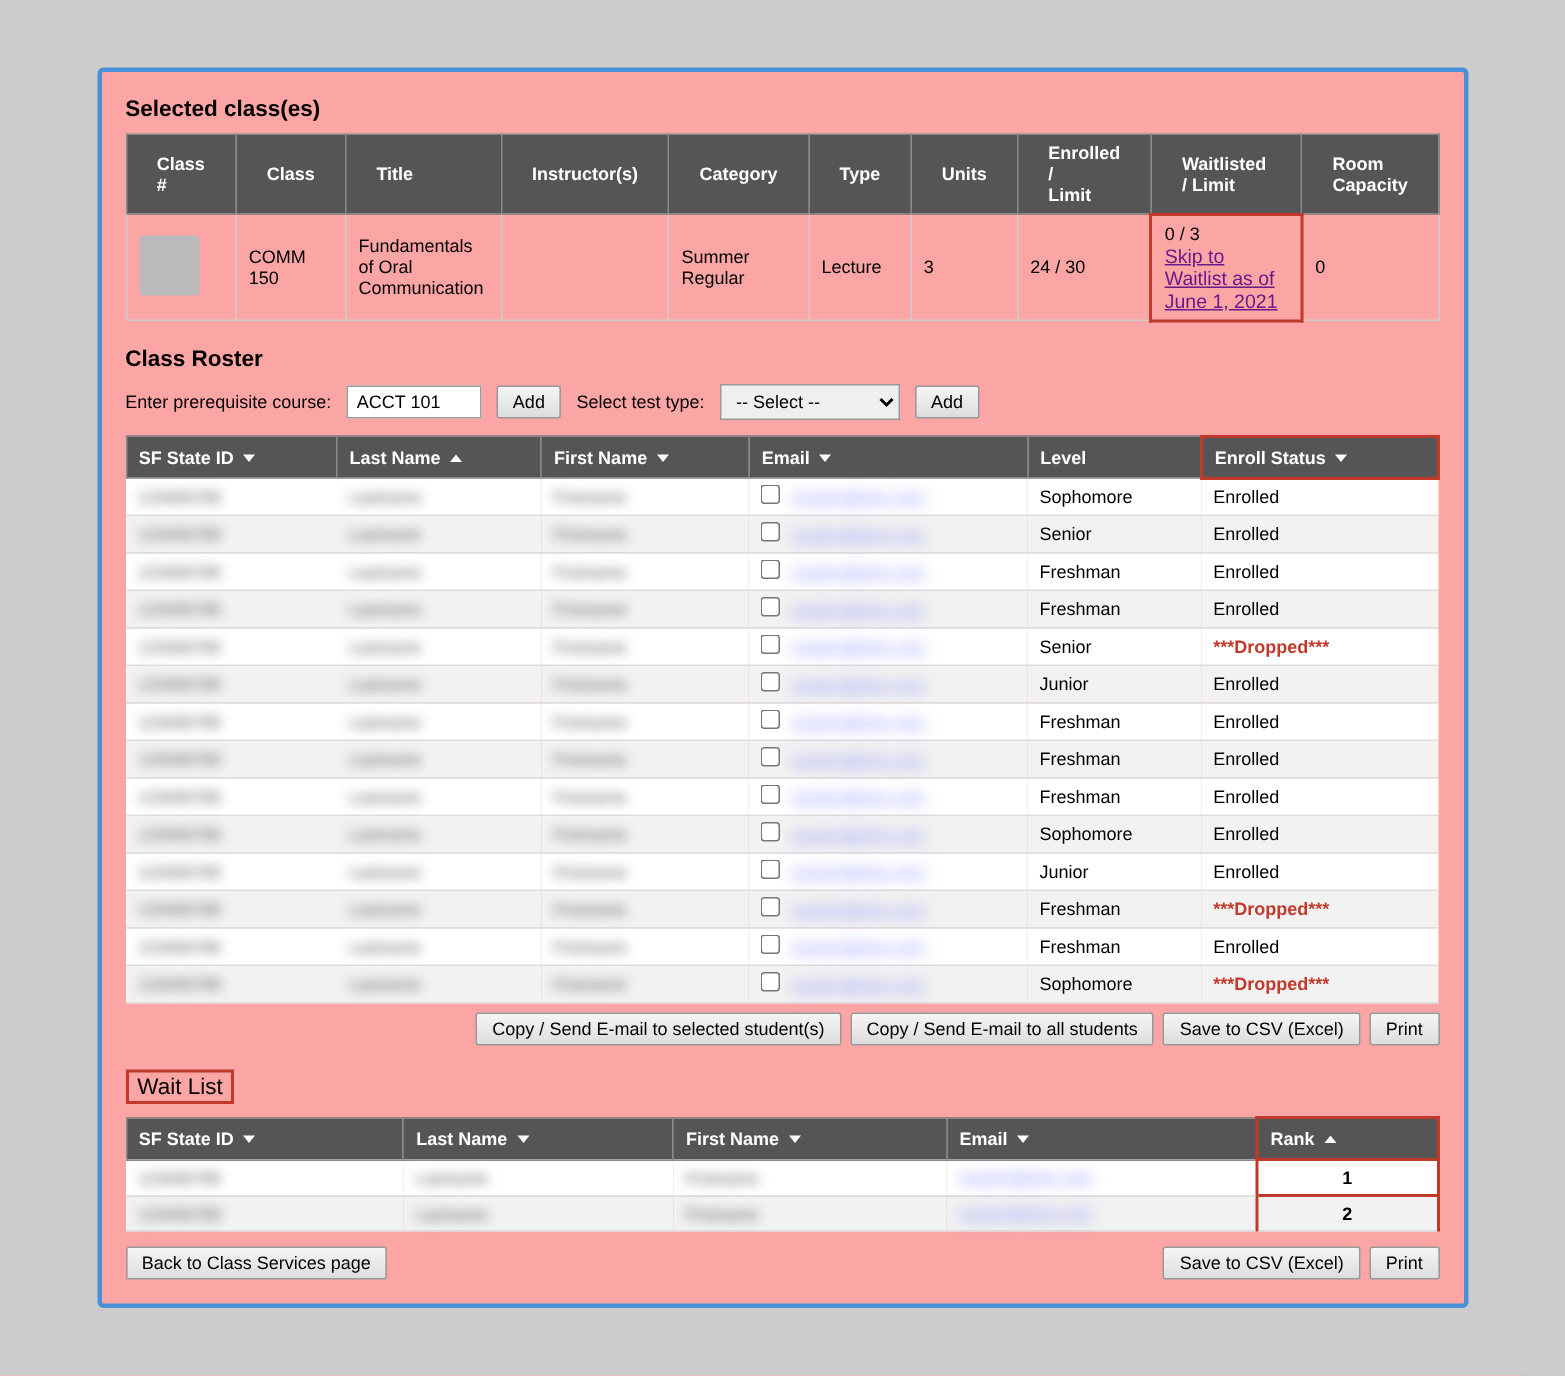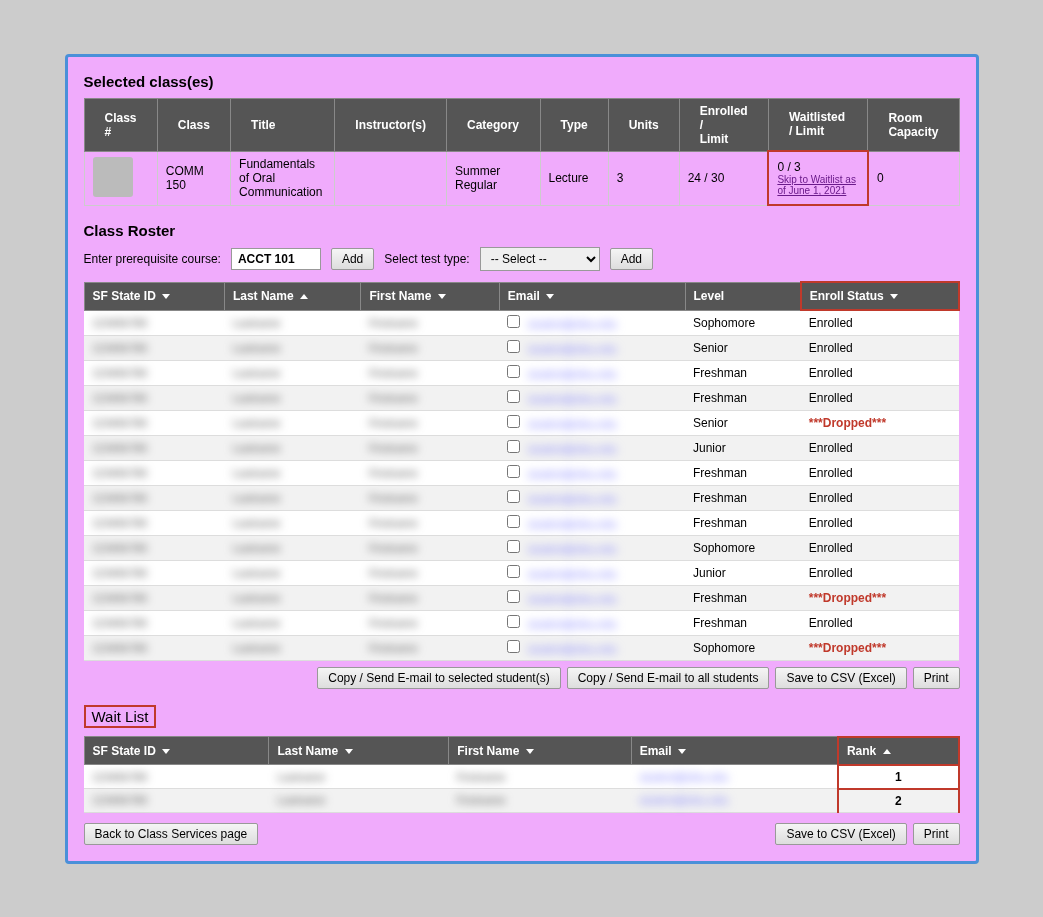--- a/index.html
+++ b/index.html
@@ -8,21 +8,21 @@
       font-size: 13px;
       background: #ccc;
       display: flex;
       justify-content: center;
       align-items: center;
       min-height: 100vh;
       padding: 10px;
     }
     .main-container {
       width: 914px;
-      background: #f0abfc;
+      background: #fca5a5;
       border: 3px solid #4a90d9;
       border-radius: 4px;
       padding: 16px;
     }
     .section-title {
       font-size: 15px;
       font-weight: bold;
       margin-bottom: 8px;
       color: #000;
     }
@@ -54,38 +54,37 @@
       border-radius: 3px;
       display: inline-block;
     }
     .waitlisted-cell {
       border: 2px solid #c0392b !important;
     }
     .waitlist-link {
       color: #6a1a8a;
       text-decoration: underline;
       display: block;
-      font-size: 10px;
+      font-size: 13px;
     }
     
     .roster-section { margin-top: 8px; }
     .roster-controls {
       display: flex;
       align-items: center;
       gap: 10px;
       margin-bottom: 10px;
       flex-wrap: wrap;
     }
     .roster-controls label { font-size: 12px; }
     .roster-controls input[type="text"] {
       padding: 3px 6px;
       border: 1px solid #999;
       font-size: 12px;
       width: 90px;
-      font-weight: bold;
     }
     .roster-controls select {
       padding: 3px 6px;
       border: 1px solid #999;
       font-size: 12px;
       width: 120px;
     }
     .btn {
       padding: 3px 10px;
       border: 1px solid #999;

